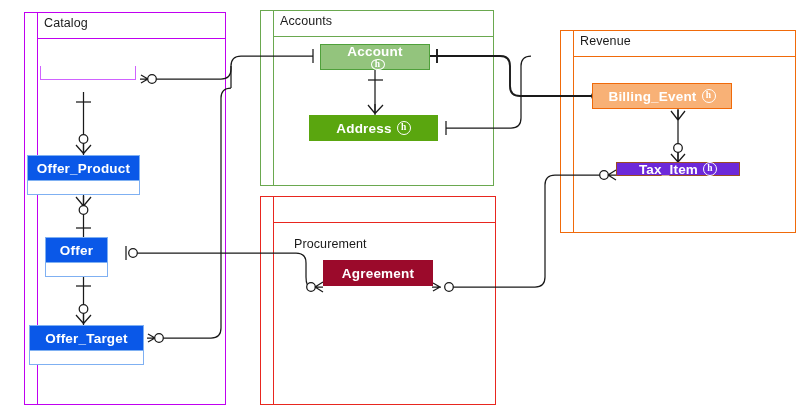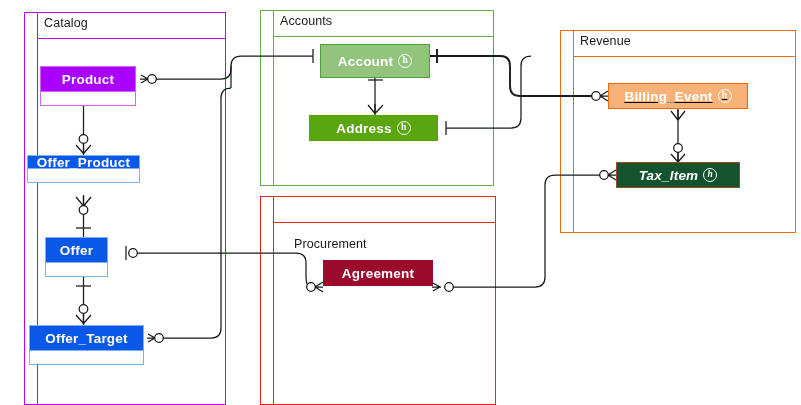--- a/index.html
+++ b/index.html
@@ -151,67 +151,64 @@
       <path d="M449,287 L535,287 Q545,287 545,277 L545,185 Q545,175 555,175 L604,175"></path>
       <path d="M433,283 L440,287 M433,291 L440,287 M432,287 L441,287"></path>
       <circle cx="449" cy="287" r="4.3"></circle>
       <circle cx="604" cy="175" r="4.3"></circle>
       <path d="M608,175 L616,170 M608,175 L616,180 M608,175 L616,175"></path>
     </g>
   </svg>
 
   <div id="entity-layer">
       <div class="entity" style="left: 40px; top: 66px; width: 96px; height: 40px;">
-        <div class="e-head" style="height:26px;background:#AA00FF;border:1.4px solid #CF62FF;">
-        <span>Product</span>
-     </div>
         <div class="e-body" style="height:14px;border:1.4px solid #CF62FF;border-top:none;"></div>
       </div>
       <div class="entity" style="left: 27px; top: 155px; width: 113px; height: 40px;">
-        <div class="e-head" style="height:14px;background:#0A58E8;border:1.4px solid #7FB0F2;">
+        <div class="e-head" style="height:26px;background:#0A58E8;border:1.4px solid #7FB0F2;">
         <span>Offer_Product</span>
      </div>
         <div class="e-body" style="height:14px;border:1.4px solid #7FB0F2;border-top:none;"></div>
       </div>
       <div class="entity" style="left: 45px; top: 237px; width: 63px; height: 40px;">
         <div class="e-head" style="height:26px;background:#0A58E8;border:1.4px solid #7FB0F2;">
         <span>Offer</span>
      </div>
         <div class="e-body" style="height:14px;border:1.4px solid #7FB0F2;border-top:none;"></div>
       </div>
       <div class="entity" style="left: 22px; top: 325px; width: 122px; height: 24px; padding-left: 7px;">
         <div class="e-head" style="height:26px;background:#0A58E8;border:1.4px solid #7FB0F2;">
         <span>Offer_Target</span>
      </div>
         <div class="e-body" style="height:14px;border:1.4px solid #7FB0F2;border-top:none;"></div>
       </div>
       <div class="entity" style="left: 320px; top: 44px; width: 110px; height: 26px;">
-        <div class="e-head" style="height:34px;background:#93C47D;border:1.4px solid #4FA03B;">
+        <div class="e-head" style="height:26px;background:#93C47D;border:1.4px solid #4FA03B;flex-direction:column;">
         <span>Account</span>
           <span class="hicon">h</span>
      </div>
       </div>
       <div class="entity" style="left: 309px; top: 115px; width: 129px; height: 26px;">
         <div class="e-head" style="height:26px;background:#5AA60F;border:1.4px solid #5AA60F;">
         <span>Address</span>
           <span class="hicon">h</span>
      </div>
       </div>
       <div class="entity" style="left: 323px; top: 260px; width: 110px; height: 26px;">
         <div class="e-head" style="height:26px;background:#9B0A2B;border:1.4px solid #9B0A2B;">
         <span>Agreement</span>
      </div>
       </div>
-      <div class="entity" style="left: 608px; top: 83px; width: 140px; height: 26px; text-decoration: underline;">
+      <div class="entity" style="left: 592px; top: 83px; width: 140px; height: 26px;">
         <div class="e-head" style="height:26px;background:#F8B176;border:1.4px solid #F06A0A;">
         <span>Billing_Event</span>
           <span class="hicon">h</span>
      </div>
       </div>
       <div class="entity" style="left: 616px; top: 162px; width: 124px; height: 26px;">
-        <div class="e-head" style="height:26px;background:#14532d;border:1.4px solid #9C4A24;font-style:italic;">
+        <div class="e-head" style="height:14px;background:#6d28d9;border:1.4px solid #9C4A24;">
         <span>Tax_Item</span>
           <span class="hicon">h</span>
      </div>
       </div>
     </div>
 
 </div>
 
 </body></html>

